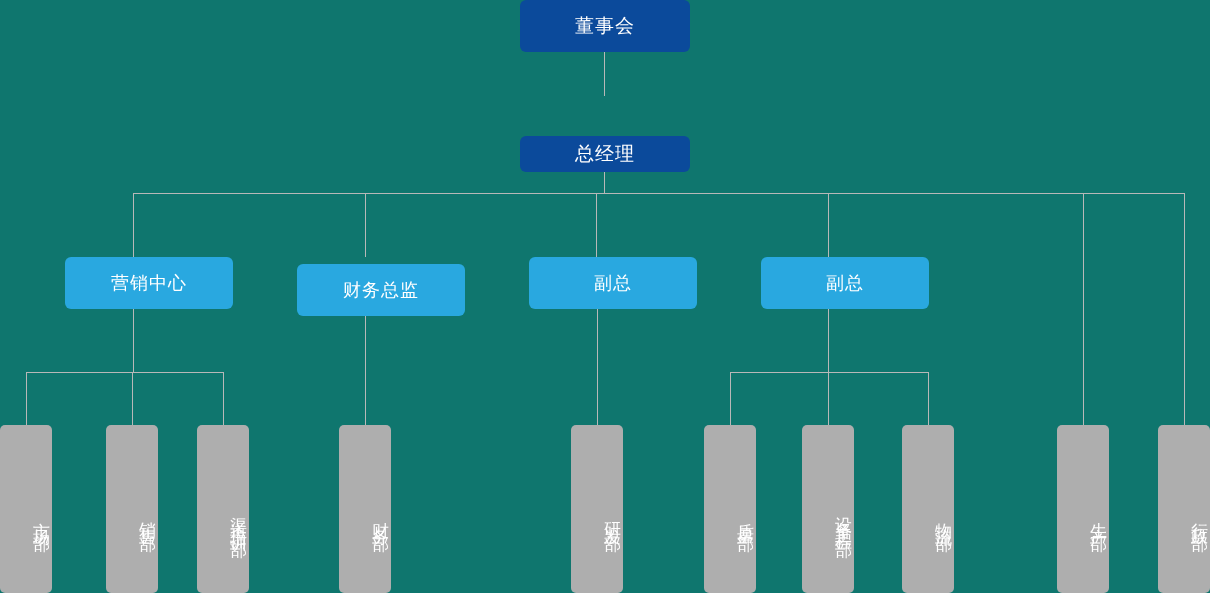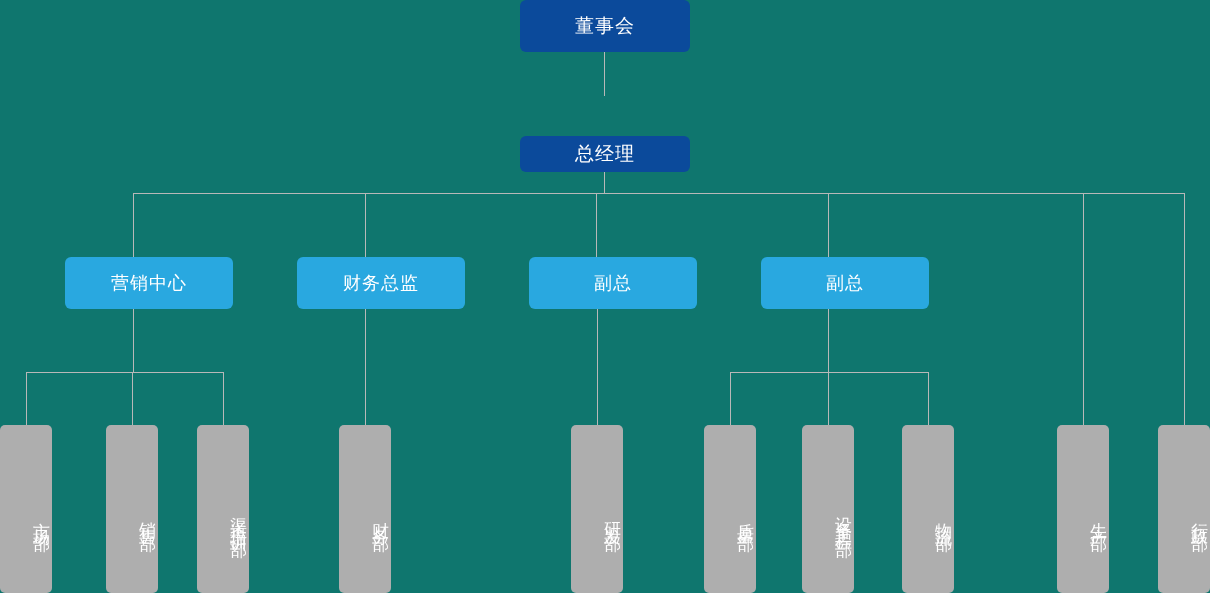--- a/index.html
+++ b/index.html
@@ -95,21 +95,21 @@
   <div class="line v" style="left:730px; top:372px; height:53px;"></div>
   <div class="line v" style="left:828px; top:372px; height:53px;"></div>
   <div class="line v" style="left:928px; top:372px; height:53px;"></div>
 
   <div class="node top" style="left:520px; top:0px; width:170px; height:52px;">董事会</div>
 
   <div class="node top" style="left:520px; top:96px; width:170px; height:36px;margin-top:40px;">总经理</div>
 
   <div class="node mid" style="left:49px; top:257px; width:168px; height:52px;">营销中心</div>
 
-  <div class="node mid" style="left:281px; top:257px; width:168px; height:52px;">财务总监</div>
+  <div class="node mid" style="left:281px; top:264px; width:168px; height:52px;">财务总监</div>
 
   <div class="node mid" style="left:513px; top:257px; width:168px; height:52px;">副总</div>
 
   <div class="node mid" style="left:745px; top:257px; width:168px; height:52px;">副总</div>
 
   <div class="node leaf" style="left:0px; top:425px; width:52px; height:168px;">市场部</div>
 
   <div class="node leaf" style="left:106px; top:425px; width:52px; height:168px;">销售部</div>
 
   <div class="node leaf" style="left:197px; top:425px; width:52px; height:168px;">渠道培训部</div>

